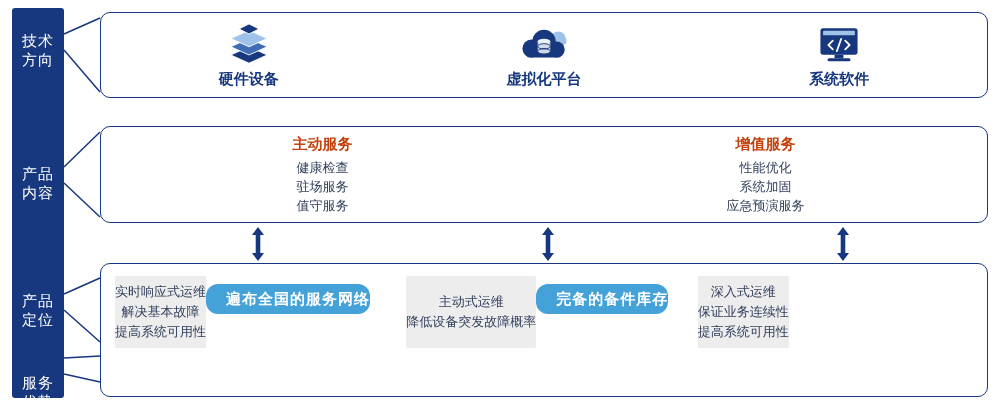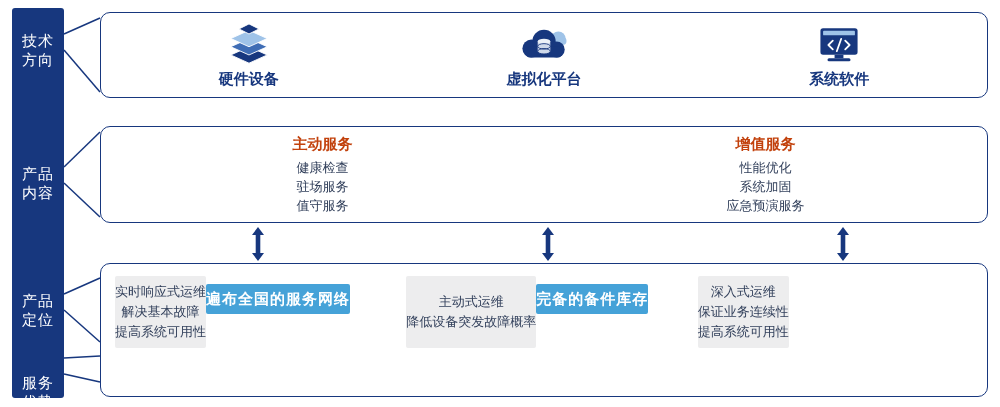--- a/index.html
+++ b/index.html
@@ -104,28 +104,29 @@
   }
   .pos-line {
     color: #33415c;
     font-size: 13px;
     line-height: 20px;
   }
   .adv-bar {
     margin-top: 8px;
     height: 30px;
     background: #45A2D8;
-    border-radius: 2px;
+    border-radius: 12px;
     display: flex;
     align-items: center;
     justify-content: center;
     color: #ffffff;
     font-weight: bold;
     font-size: 15px;
     letter-spacing: 1px;
+    padding-left: 20px;
   }
 </style>
 </head>
 <body>
 
 <div class="canvas">
 
   <svg class="connector-layer">
     <g stroke="#17377E" stroke-width="1.5" fill="none">
 

